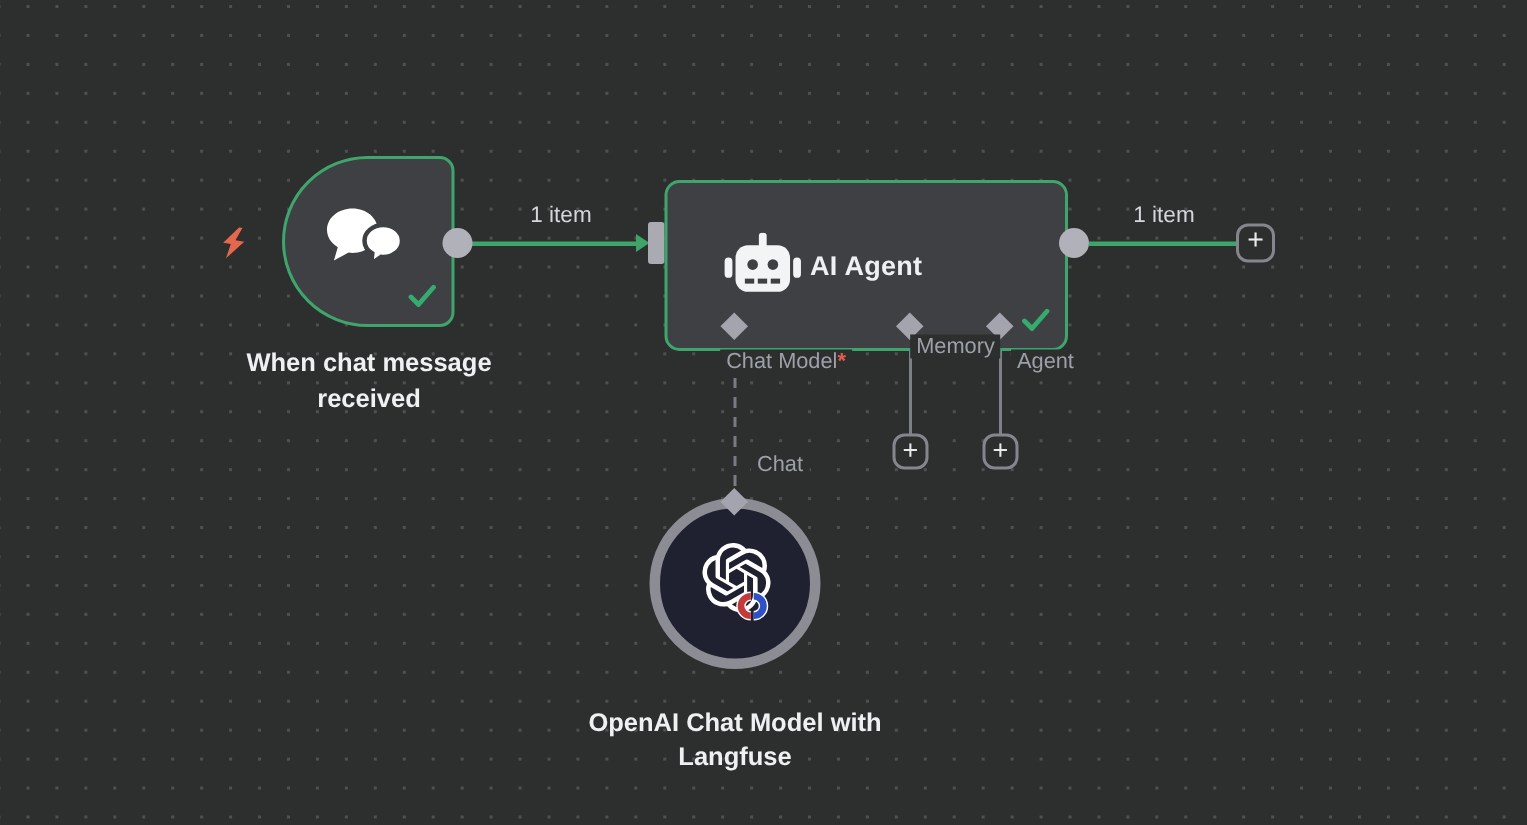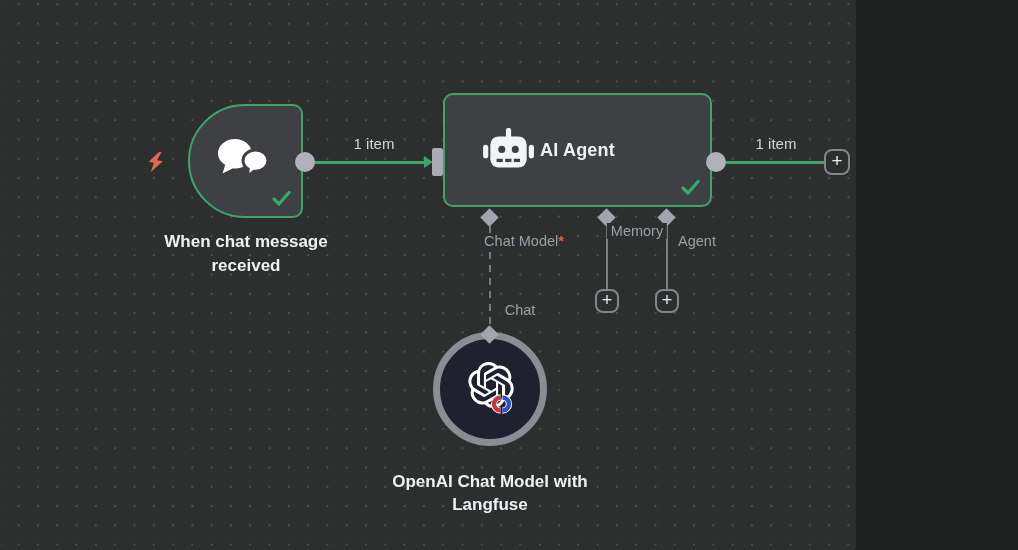--- a/index.html
+++ b/index.html
@@ -1,26 +1,26 @@
 <!DOCTYPE html>
 <html><head>
 <meta charset="utf-8">
 <style>
   html,body{margin:0;padding:0;}
   body{font-family:"Liberation Sans","DejaVu Sans",sans-serif;background:#1f2020;}
   .canvas{
-    position:relative;width:856px;height:550px;overflow:hidden;
+    position:relative;width:1018px;height:550px;overflow:hidden;
     background-color:#2d2e2e;
     background-image:radial-gradient(circle, rgba(255,255,255,.16) 1.1px, transparent 1.25px);
     background-size:19.3px 19.3px;background-position:9px 14px;
   }
   
   .node{position:absolute;background:#3e4044;border:2px solid #3fa56d;box-sizing:border-box;}
   .node-trigger{left:188px;top:104px;width:115px;height:114px;border-radius:58px 10px 10px 58px;}
-  .node-agent{left:443px;top:93px;width:269px;height:114px;border-radius:10px;text-align:right;}
+  .node-agent{left:443px;top:120px;width:269px;height:114px;border-radius:10px;text-align:right;}
   .node-circle{
     position:absolute;left:433px;top:332px;width:114px;height:114px;border-radius:50%;
     background:#1f2130;border:7px solid #8b8c94;box-sizing:border-box;
   }
   .node-title{
     position:absolute;left:95px;top:0;height:100%;display:flex;align-items:center;
     color:#eef0f2;font-size:18px;font-weight:bold;letter-spacing:.2px;
   }
   .node-label{
     position:absolute;transform:translateX(-50%);width:205px;text-align:center;

